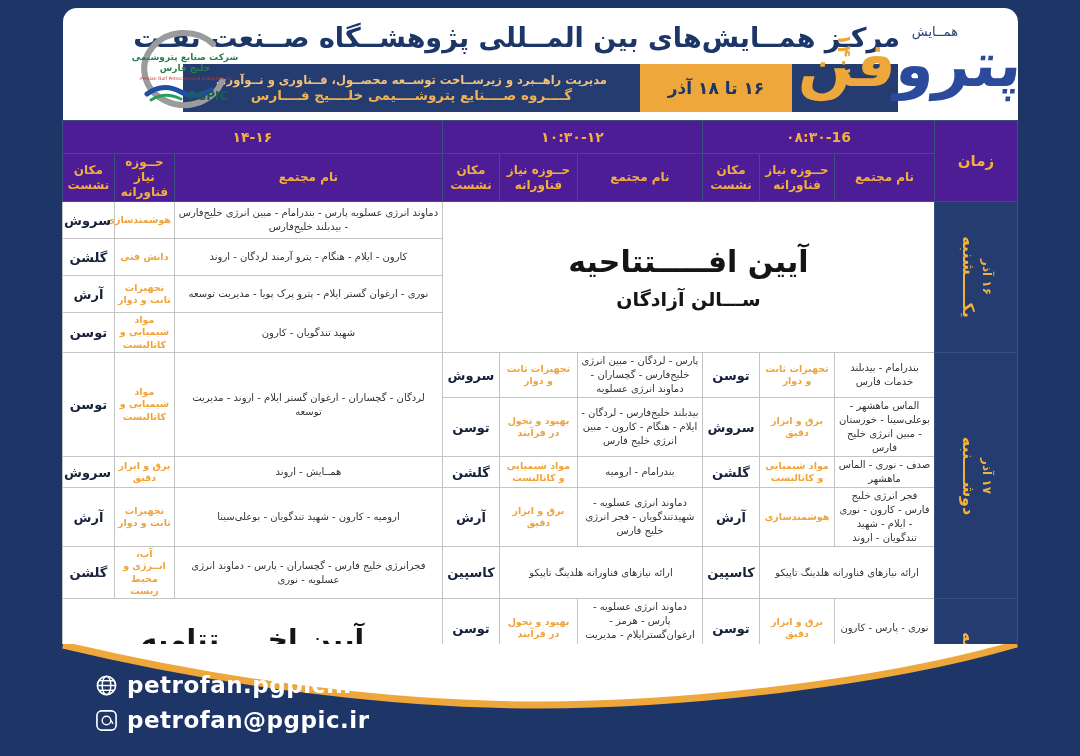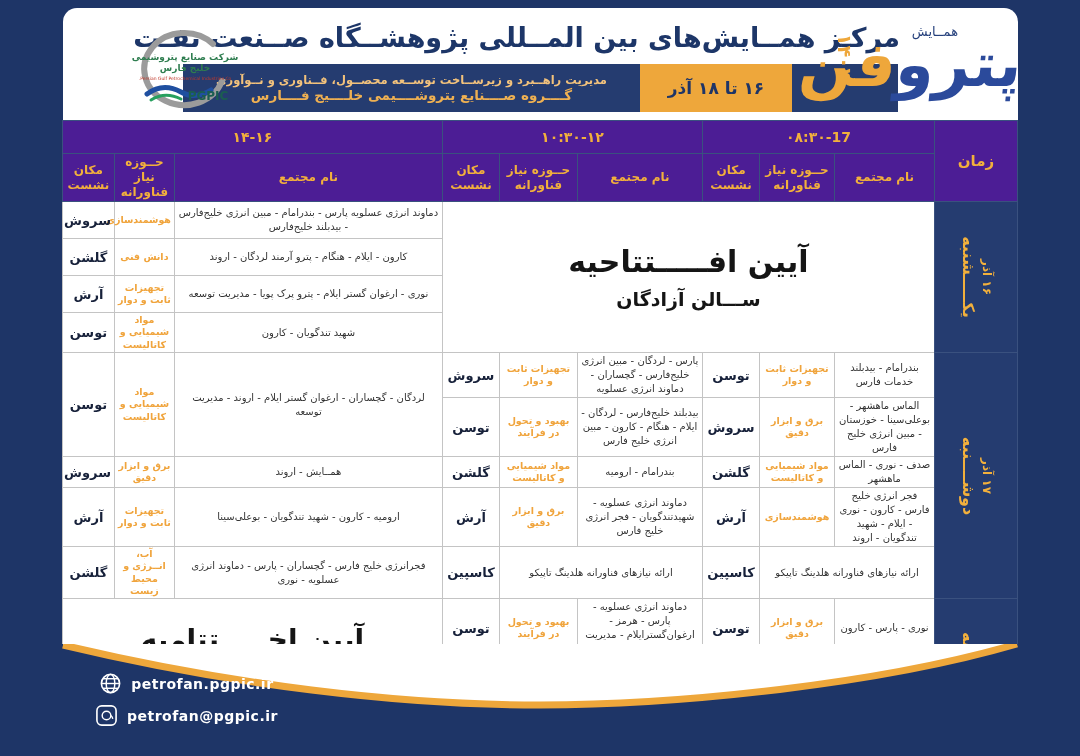--- a/index.html
+++ b/index.html
@@ -72,21 +72,21 @@
   .cer-sub{font-size:15px;font-weight:bold;color:#151515;margin-top:8px;}
   .cer-hall{font-size:19px;font-weight:bold;color:#151515;margin-top:8px;}
   td.closing .cer-title{font-size:28px;}
   td.closing .cer-hall{font-size:17px;}
   
   .swoosh{position:absolute;left:0;top:644px;width:1080px;height:112px;}
   .footer{
     position:absolute;left:95px;top:672px;direction:ltr;color:#fff;
     display:flex;flex-direction:column;gap:9px;
   }
-  .contact{display:flex;align-items:center;gap:9px;font-size:14px;font-weight:bold;letter-spacing:0.5px;justify-content:center;}
+  .contact{display:flex;align-items:center;gap:9px;font-size:23px;font-weight:bold;letter-spacing:0.5px;}
 </style>
 </head>
 <body>
 
 <div class="card">
 
   <div class="hdr">
     <div class="main-title">مرکـز همــایش‌های بین المــللی پژوهشــگاه صــنعت نفـت</div>
 
     <div class="dept-band">
@@ -125,21 +125,21 @@
       <col style="width:125px">
         <col style="width:78px">
         <col style="width:57px">
       <col style="width:268px">
         <col style="width:60px">
         <col style="width:52px">
     </colgroup>
     <thead>
       <tr>
         <th class="zaman" rowspan="2">زمان</th>
-        <th class="tblock" colspan="3"><span class="ltr">۰۸:۳۰-17</span></th>
+        <th class="tblock" colspan="3"><span class="ltr">۰۸:۳۰-16</span></th>
         <th class="tblock" colspan="3"><span class="ltr">۱۰:۳۰-۱۲</span></th>
         <th class="tblock" colspan="3"><span class="ltr">۱۴-۱۶</span></th>
       </tr>
       <tr>
         <th class="subh">نام مجتمع</th>
         <th class="subh">حــوزه نیاز فناورانه</th>
         <th class="subh">مکان نشست</th>
         <th class="subh">نام مجتمع</th>
         <th class="subh">حــوزه نیاز فناورانه</th>
         <th class="subh">مکان نشست</th>

